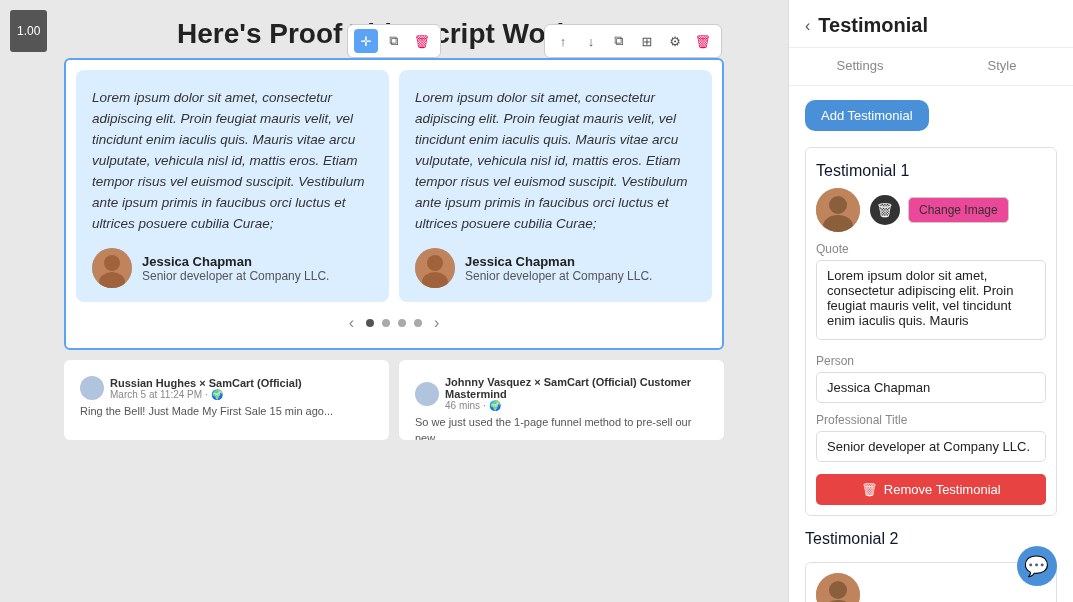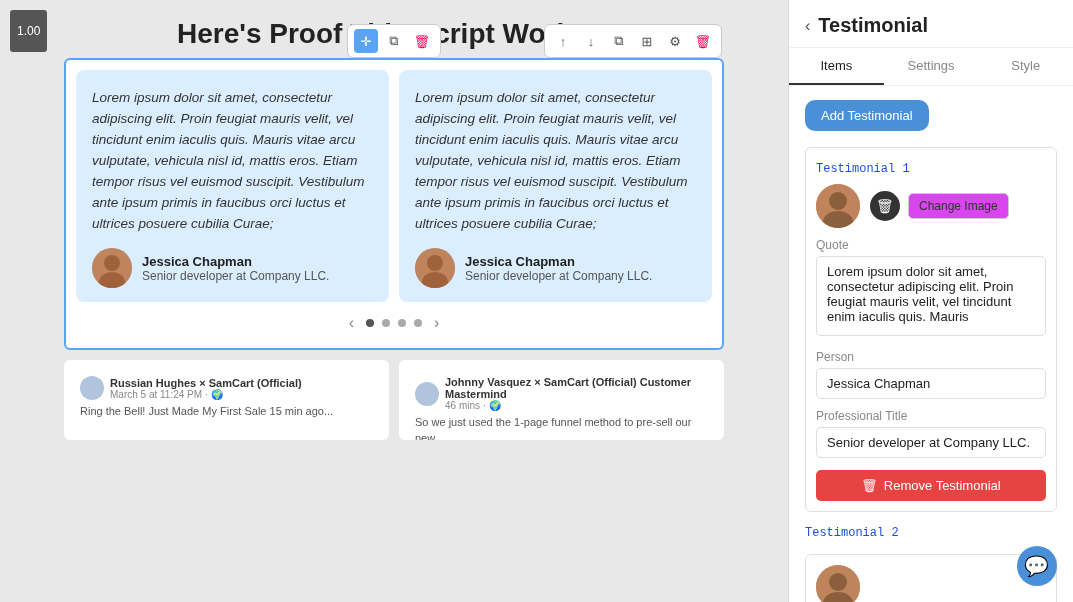--- a/index.html
+++ b/index.html
@@ -262,25 +262,24 @@
       color: #fff;
       border: none;
       border-radius: 10px;
       padding: 8px 16px;
       font-size: 13px;
       cursor: pointer;
       margin-bottom: 16px;
     }
 
     .section-label {
-      font-size: 12px;
-      color: #1d4ed8;
+      font-size: 16px;
+      color: #0f172a;
       margin-bottom: 8px;
       margin-top: 4px;
-      font-family: Liberation Mono, monospace;
     }
 
     .testimonial-item-box {
       border: 1px solid #e0e0e0;
       border-radius: 6px;
       padding: 10px;
       margin-bottom: 14px;
     }
 
     .testimonial-item-header {
@@ -313,21 +312,21 @@
       color: #fff;
       border: none;
       cursor: pointer;
       display: flex;
       align-items: center;
       justify-content: center;
       font-size: 14px;
     }
 
     .change-image-btn {
-      background: #d946ef;
+      background: #ec4899;
       border: 1px solid #ccc;
       border-radius: 5px;
       padding: 5px 10px;
       font-size: 12px;
       cursor: pointer;
       color: #333;
     }
 
     .field-label {
       font-size: 12px;
@@ -489,21 +488,20 @@
   </div>
 </div>
 
 <div class="right-panel">
   <div class="panel-header">
     <button class="panel-back-btn">‹</button>
     <span class="panel-title">Testimonial</span>
   </div>
 
   <div class="panel-tabs">
-    <div class="panel-tab active">Items</div>
     <div class="panel-tab">Settings</div>
     <div class="panel-tab">Style</div>
   </div>
 
   <div class="panel-body">
     <button class="add-btn">Add Testimonial</button>
 
     
     <div class="testimonial-item-box">
       <div class="section-label">Testimonial 1</div>

